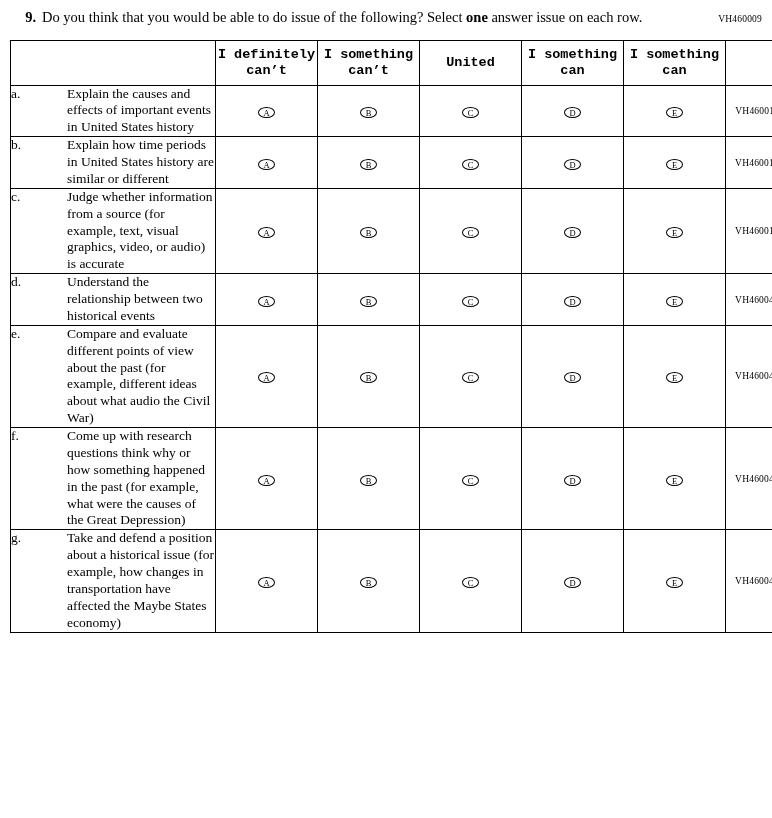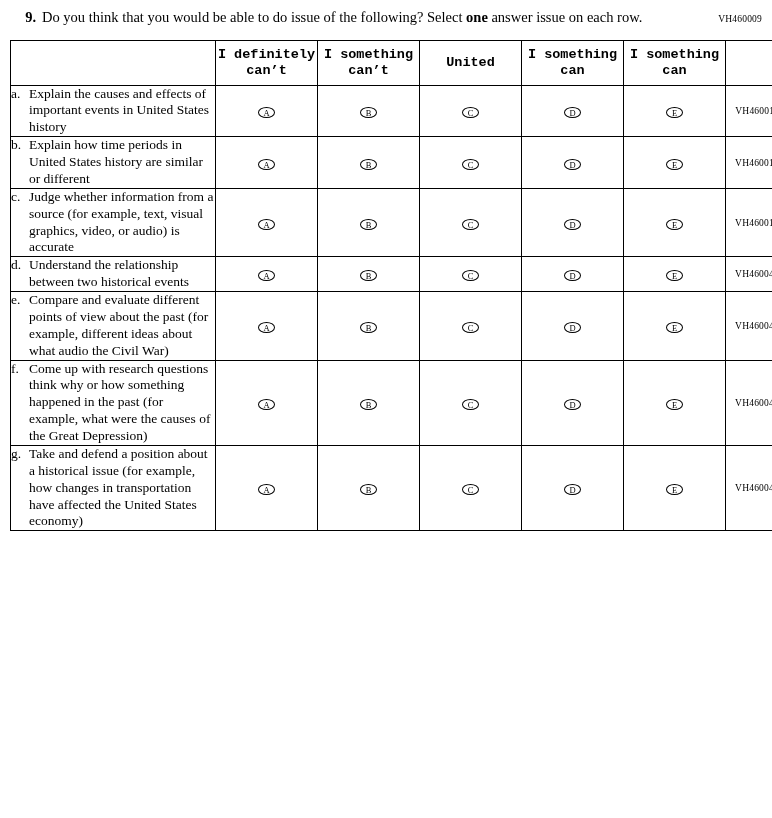--- a/index.html
+++ b/index.html
@@ -91,20 +91,21 @@
   .stem-inner {
     display: flex;
     align-items: flex-start;
   }
   .stem-letter {
     width: 18px;
     flex: none;
   }
   .stem-label {
     flex: 1;
+    margin-left: 38px;
   }
   td.opt {
     text-align: center;
   }
   td.idcell {
     font-size: 9.5px;
     text-align: center;
     font-family: "Liberation Serif", serif;
     letter-spacing: 0.2px;
   }
@@ -235,21 +236,21 @@
         <td class="opt"><span class="bubble">C</span></td>
         <td class="opt"><span class="bubble">D</span></td>
         <td class="opt"><span class="bubble">E</span></td>
         <td class="idcell">VH460043</td>
       </tr>
 
       <tr>
         <td class="stem">
           <div class="stem-inner">
             <span class="stem-letter">g.</span>
-            <span class="stem-label">Take and defend a position about a historical issue (for example, how changes in transportation have affected the United States economy)</span>
+            <span class="stem-label">Take and defend a position about a historical issue (for example, how changes in transportation have affected the Maybe States economy)</span>
           </div>
         </td>
         <td class="opt"><span class="bubble">A</span></td>
         <td class="opt"><span class="bubble">B</span></td>
         <td class="opt"><span class="bubble">C</span></td>
         <td class="opt"><span class="bubble">D</span></td>
         <td class="opt"><span class="bubble">E</span></td>
         <td class="idcell">VH460044</td>
       </tr>
 

